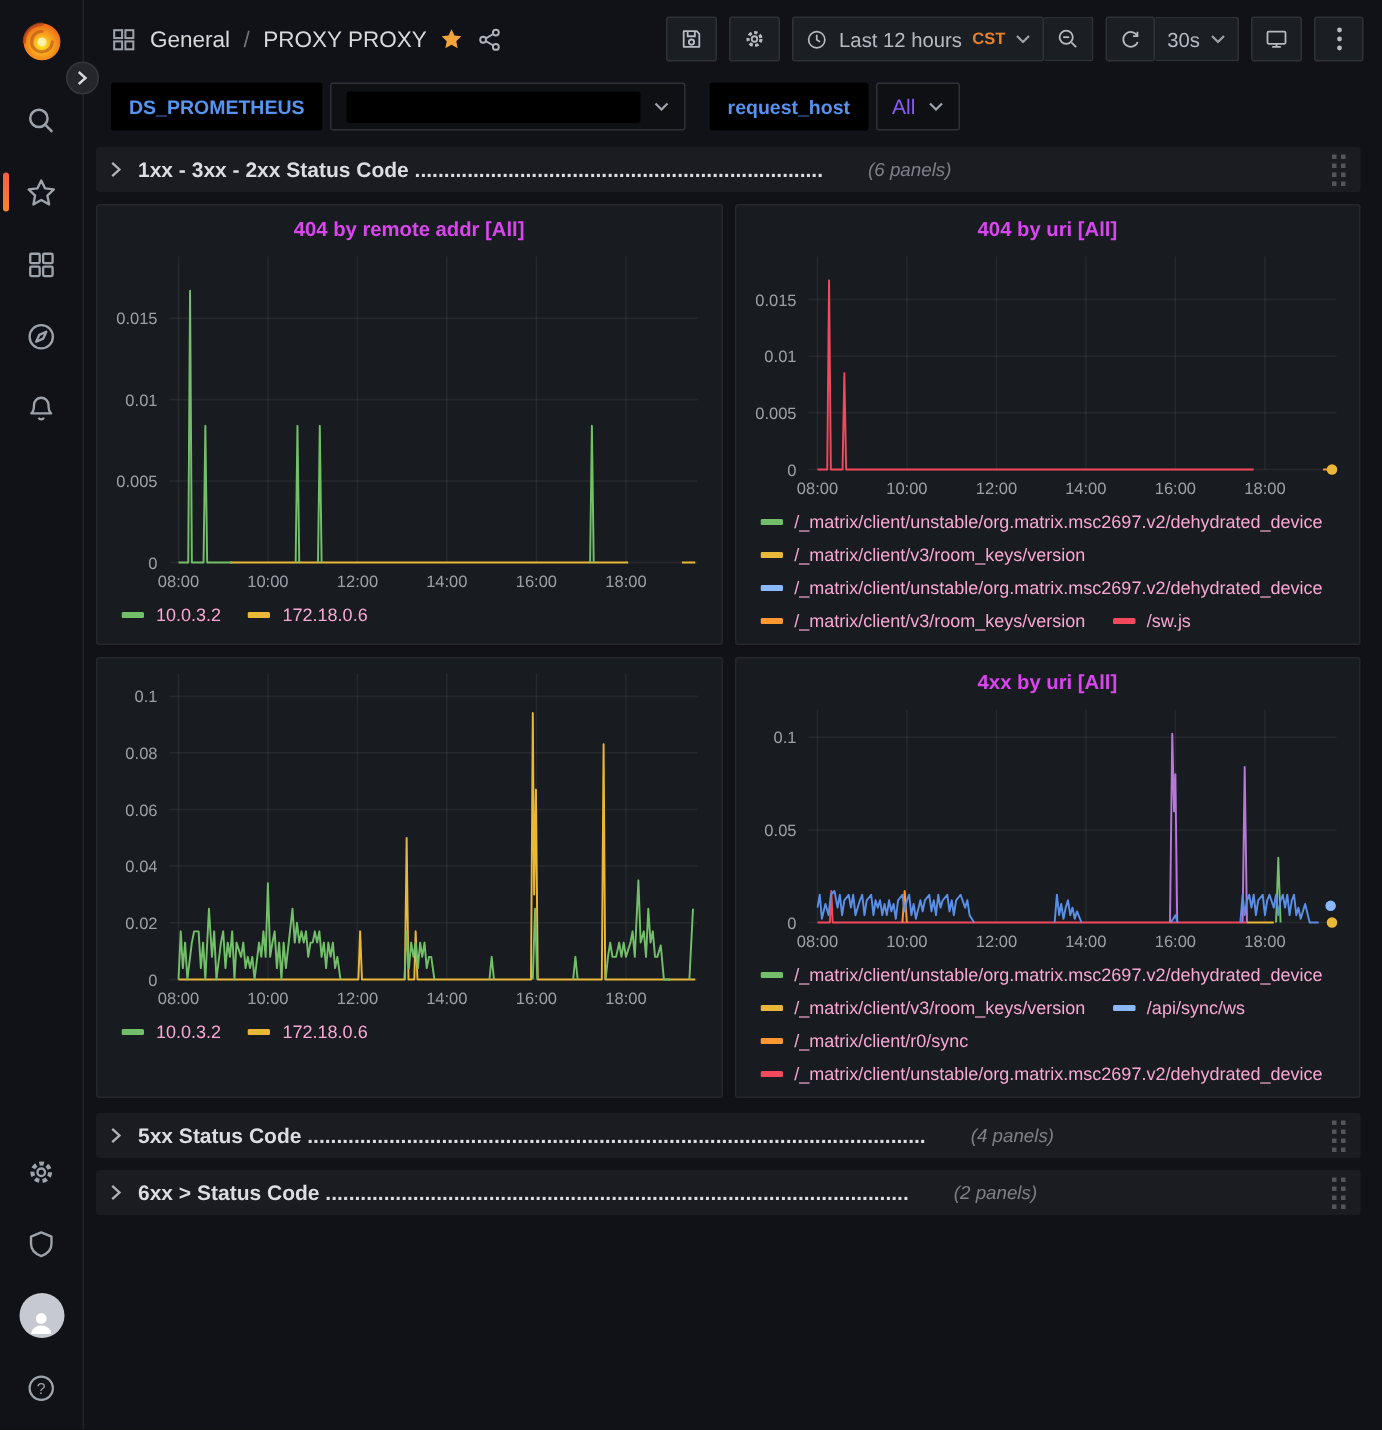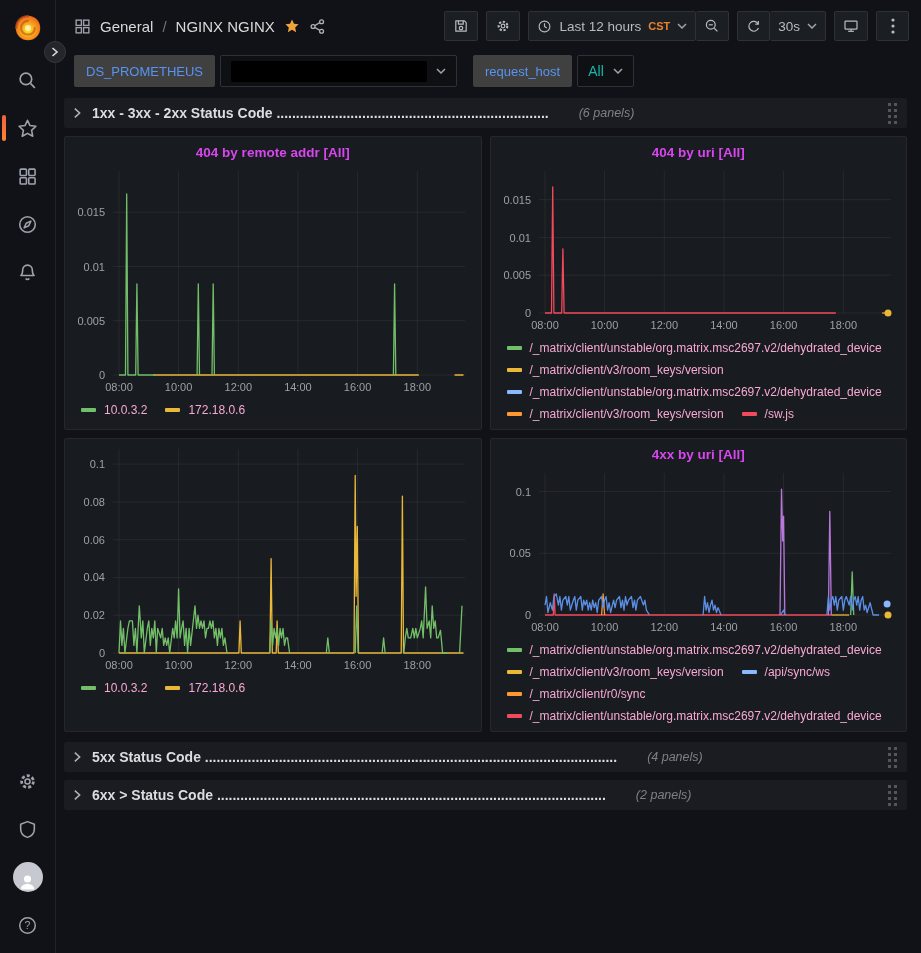--- a/index.html
+++ b/index.html
@@ -38,25 +38,25 @@
   .tbtn{height:30px;min-width:33px;padding:0 8px;display:flex;align-items:center;justify-content:center;
         gap:7px;background:#1b1e23;border:1px solid #2e3138;border-radius:2px;color:#b7bcc3;
         font-size:13.5px;cursor:pointer;white-space:nowrap}
   .tgroup{display:flex}
   .tgroup .tbtn + .tbtn{border-left:0}
   .cst{color:#e8822c;font-size:11px;font-weight:700}
 
   
   .submenu{height:38px;flex:none;display:flex;align-items:center;gap:16px;padding:0 12px 0 18px}
   .var-group{display:flex;align-items:center;gap:5px}
-  .var-label{height:32px;display:flex;align-items:center;padding:0 12px;background:#404040;
-             border-radius:2px;color:#5794f2;font-weight:400;font-size:13px;cursor:pointer}
+  .var-label{height:32px;display:flex;align-items:center;padding:0 12px;background:#000000;
+             border-radius:2px;color:#5794f2;font-weight:700;font-size:13px;cursor:pointer}
   .var-select{height:32px;display:flex;align-items:center;gap:9px;padding:0 10px;
               background:#0e1014;border:1px solid #2e3138;border-radius:2px;cursor:pointer;
-              color:#14b8a6;font-size:14px}
+              color:#8b5cf6;font-size:14px}
   .redact{width:196px;height:21px;background:#000;border-radius:2px}
 
   
   .content{flex:1;padding:8px 14px 0 8px;overflow:hidden}
   .row-header{height:30px;display:flex;align-items:center;gap:8px;padding:0 8px 0 6px;
               border-radius:2px;margin-bottom:8px;cursor:pointer}
   .row-header.collapsed{background:#1a1c21}
   .row-header svg{color:#aeb2ba;flex:none}
   .row-title{font-size:14px;font-weight:700;color:#dcdde0;white-space:nowrap;overflow:hidden}
   .row-count{font-size:12.5px;font-style:italic;color:#7d8087;margin-left:22px;white-space:nowrap}
@@ -171,21 +171,21 @@
         <span class="icon-btn">
           <svg width="17" height="17" viewBox="0 0 20 20" fill="none" stroke="#9da2ab" stroke-width="1.6">
             <rect x="2.5" y="2.5" width="6.2" height="6.2"></rect>
               <rect x="11.3" y="2.5" width="6.2" height="6.2"></rect>
             <rect x="2.5" y="11.3" width="6.2" height="6.2"></rect>
               <rect x="11.3" y="11.3" width="6.2" height="6.2"></rect>
           </svg>
         </span>
         <span class="crumb-link">General</span>
         <span class="sep">/</span>
-        <span class="crumb-title">NGINX NGINX</span>
+        <span class="crumb-title">PROXY PROXY</span>
         <span class="icon-btn">
           <svg width="16" height="16" viewBox="0 0 20 20">
             <polygon points="10,1.8 12.5,7.1 18.2,7.8 14,11.9 15.1,17.7 10,14.8 4.9,17.7 6,11.9 1.8,7.8 7.5,7.1" fill="#f2a33c"></polygon>
           </svg>
         </span>
         <span class="icon-btn">
           <svg width="17" height="17" viewBox="0 0 20 20" fill="none" stroke="#aeb2ba" stroke-width="1.5">
             <circle cx="4.8" cy="10" r="2.3"></circle>
               <circle cx="14.8" cy="4.4" r="2.3"></circle>
               <circle cx="14.8" cy="15.6" r="2.3"></circle>

